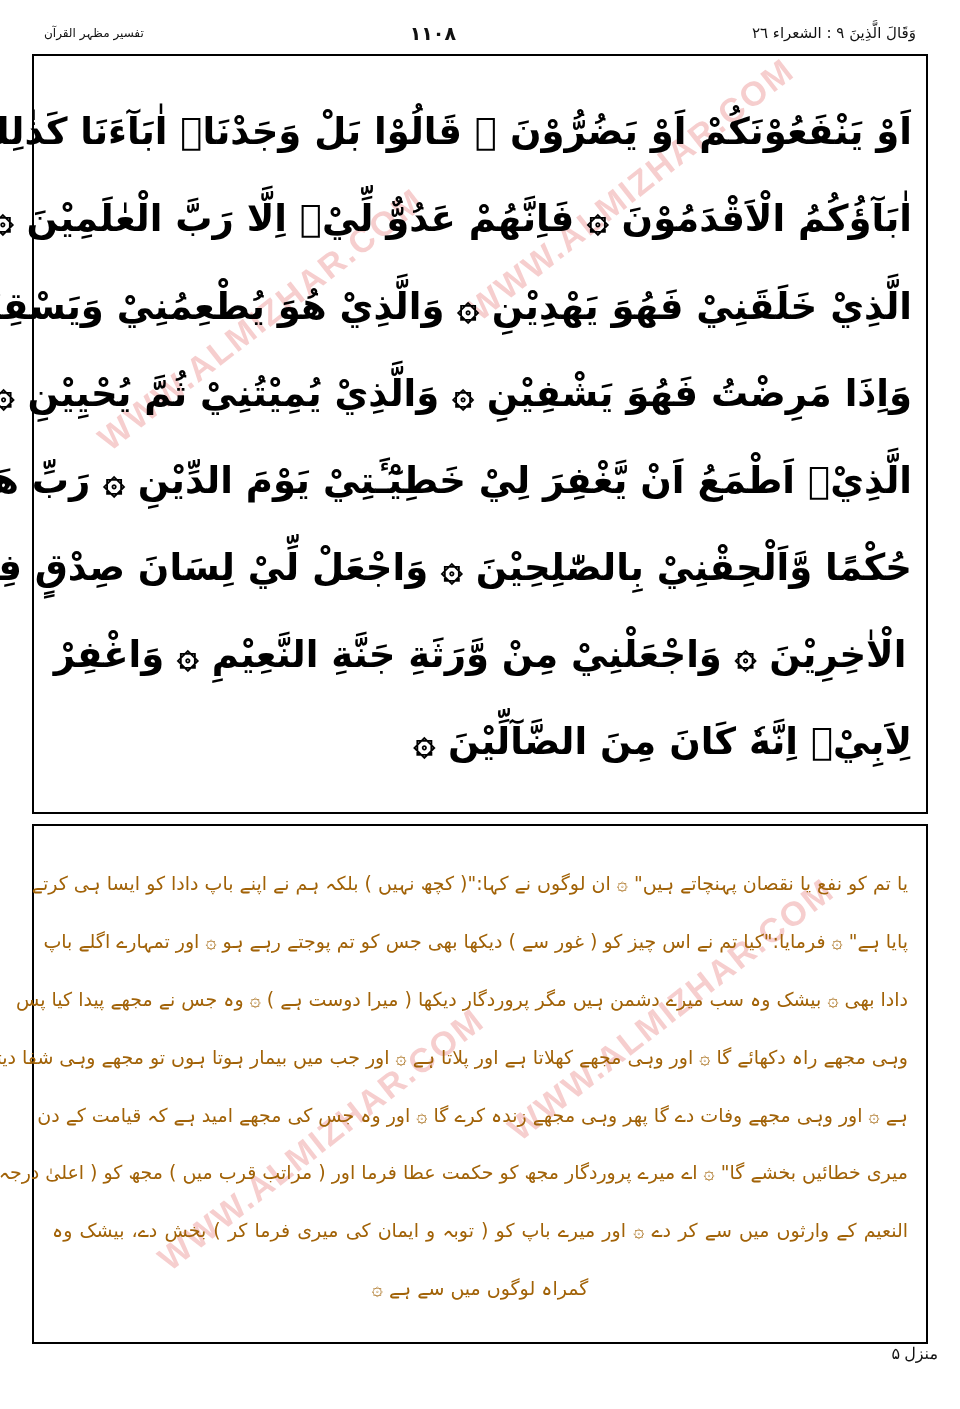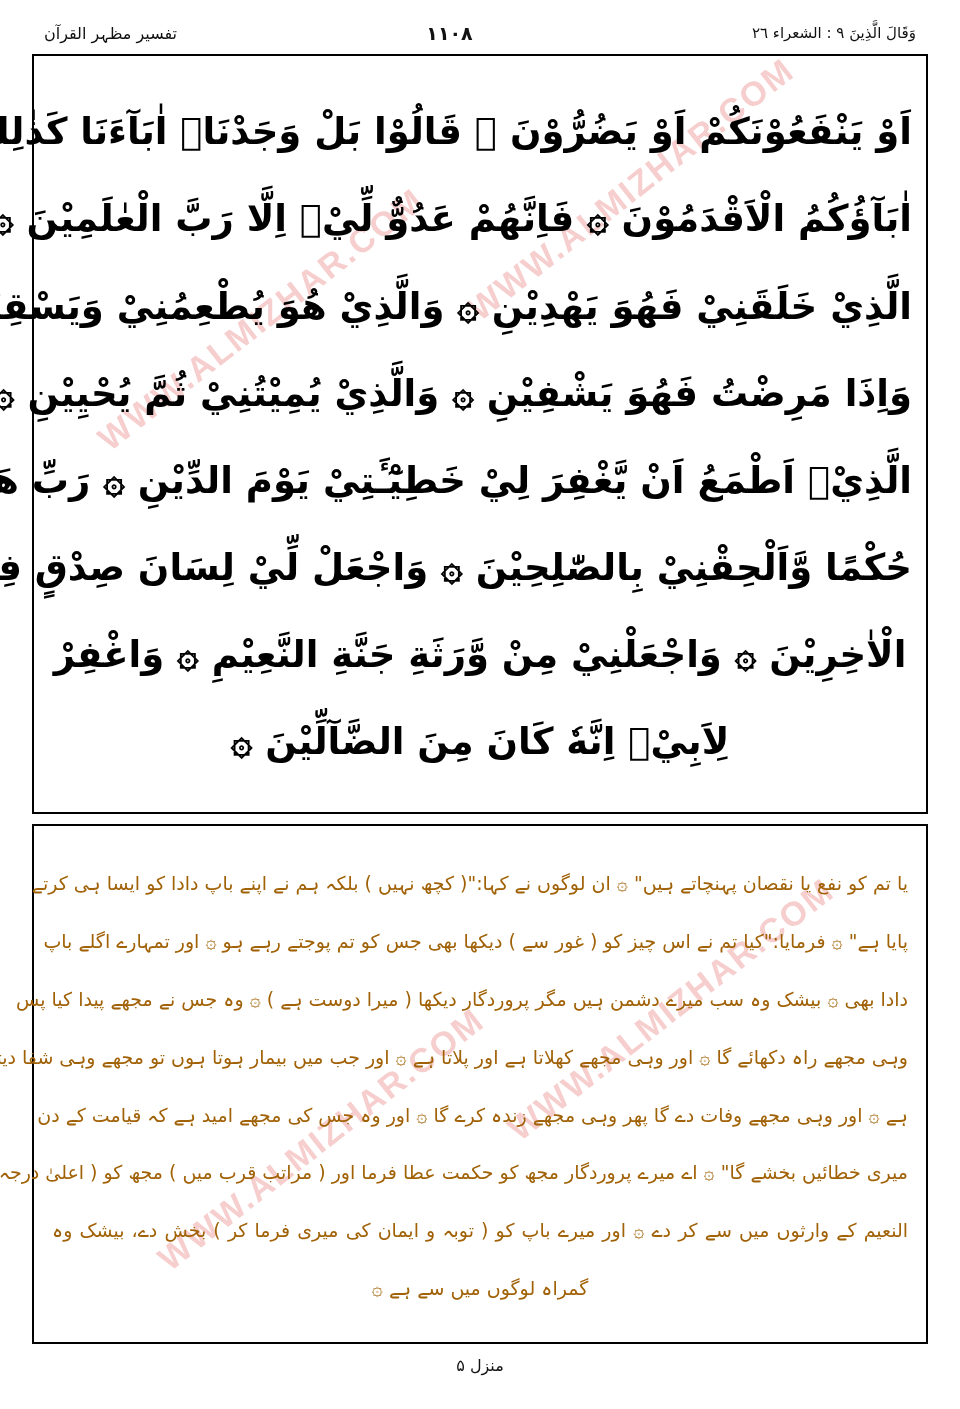--- a/index.html
+++ b/index.html
@@ -39,21 +39,21 @@
     letter-spacing: 0.5px;
     white-space: nowrap;
     margin-left: 30px;
   }
   .header-center {
     font-size: 19px;
     letter-spacing: 1px;
     font-weight: bold;
   }
   .header-left {
-    font-size: 16px;
+    font-size: 12px;
     white-space: nowrap;
   }
 
   
   .frame {
     border: 2px solid #000;
     margin: 0 10px;
     box-sizing: border-box;
     position: relative;
     background: transparent;
@@ -78,44 +78,43 @@
     direction: rtl;
     text-align: center;
     font-family: "DejaVu Sans", sans-serif;
     font-size: 37px;
     line-height: 1.45;
     white-space: nowrap;
     color: #000;
     font-weight: 700;
   }
   .aline.last {
-    text-align: center;
+    text-align: right;
   }
 
   .uline {
     direction: rtl;
     text-align: justify;
     text-align-last: justify;
     font-family: "DejaVu Sans", sans-serif;
     font-size: 19px;
     line-height: 1.5;
     color: #a16207;
     white-space: nowrap;
   }
   .uline.lastline {
     text-align: center;
     text-align-last: center;
   }
 
   
   .footer {
-    text-align: center;
     font-size: 16px;
-    padding-top: 12px;
     direction: rtl;
+    font-family: Liberation Serif, serif;
   }
 
   
   .wm {
     position: absolute;
     color: rgba(226, 92, 92, 0.30);
     font-family: "Liberation Sans", sans-serif;
     font-weight: 700;
     font-size: 34px;
     letter-spacing: 2px;

